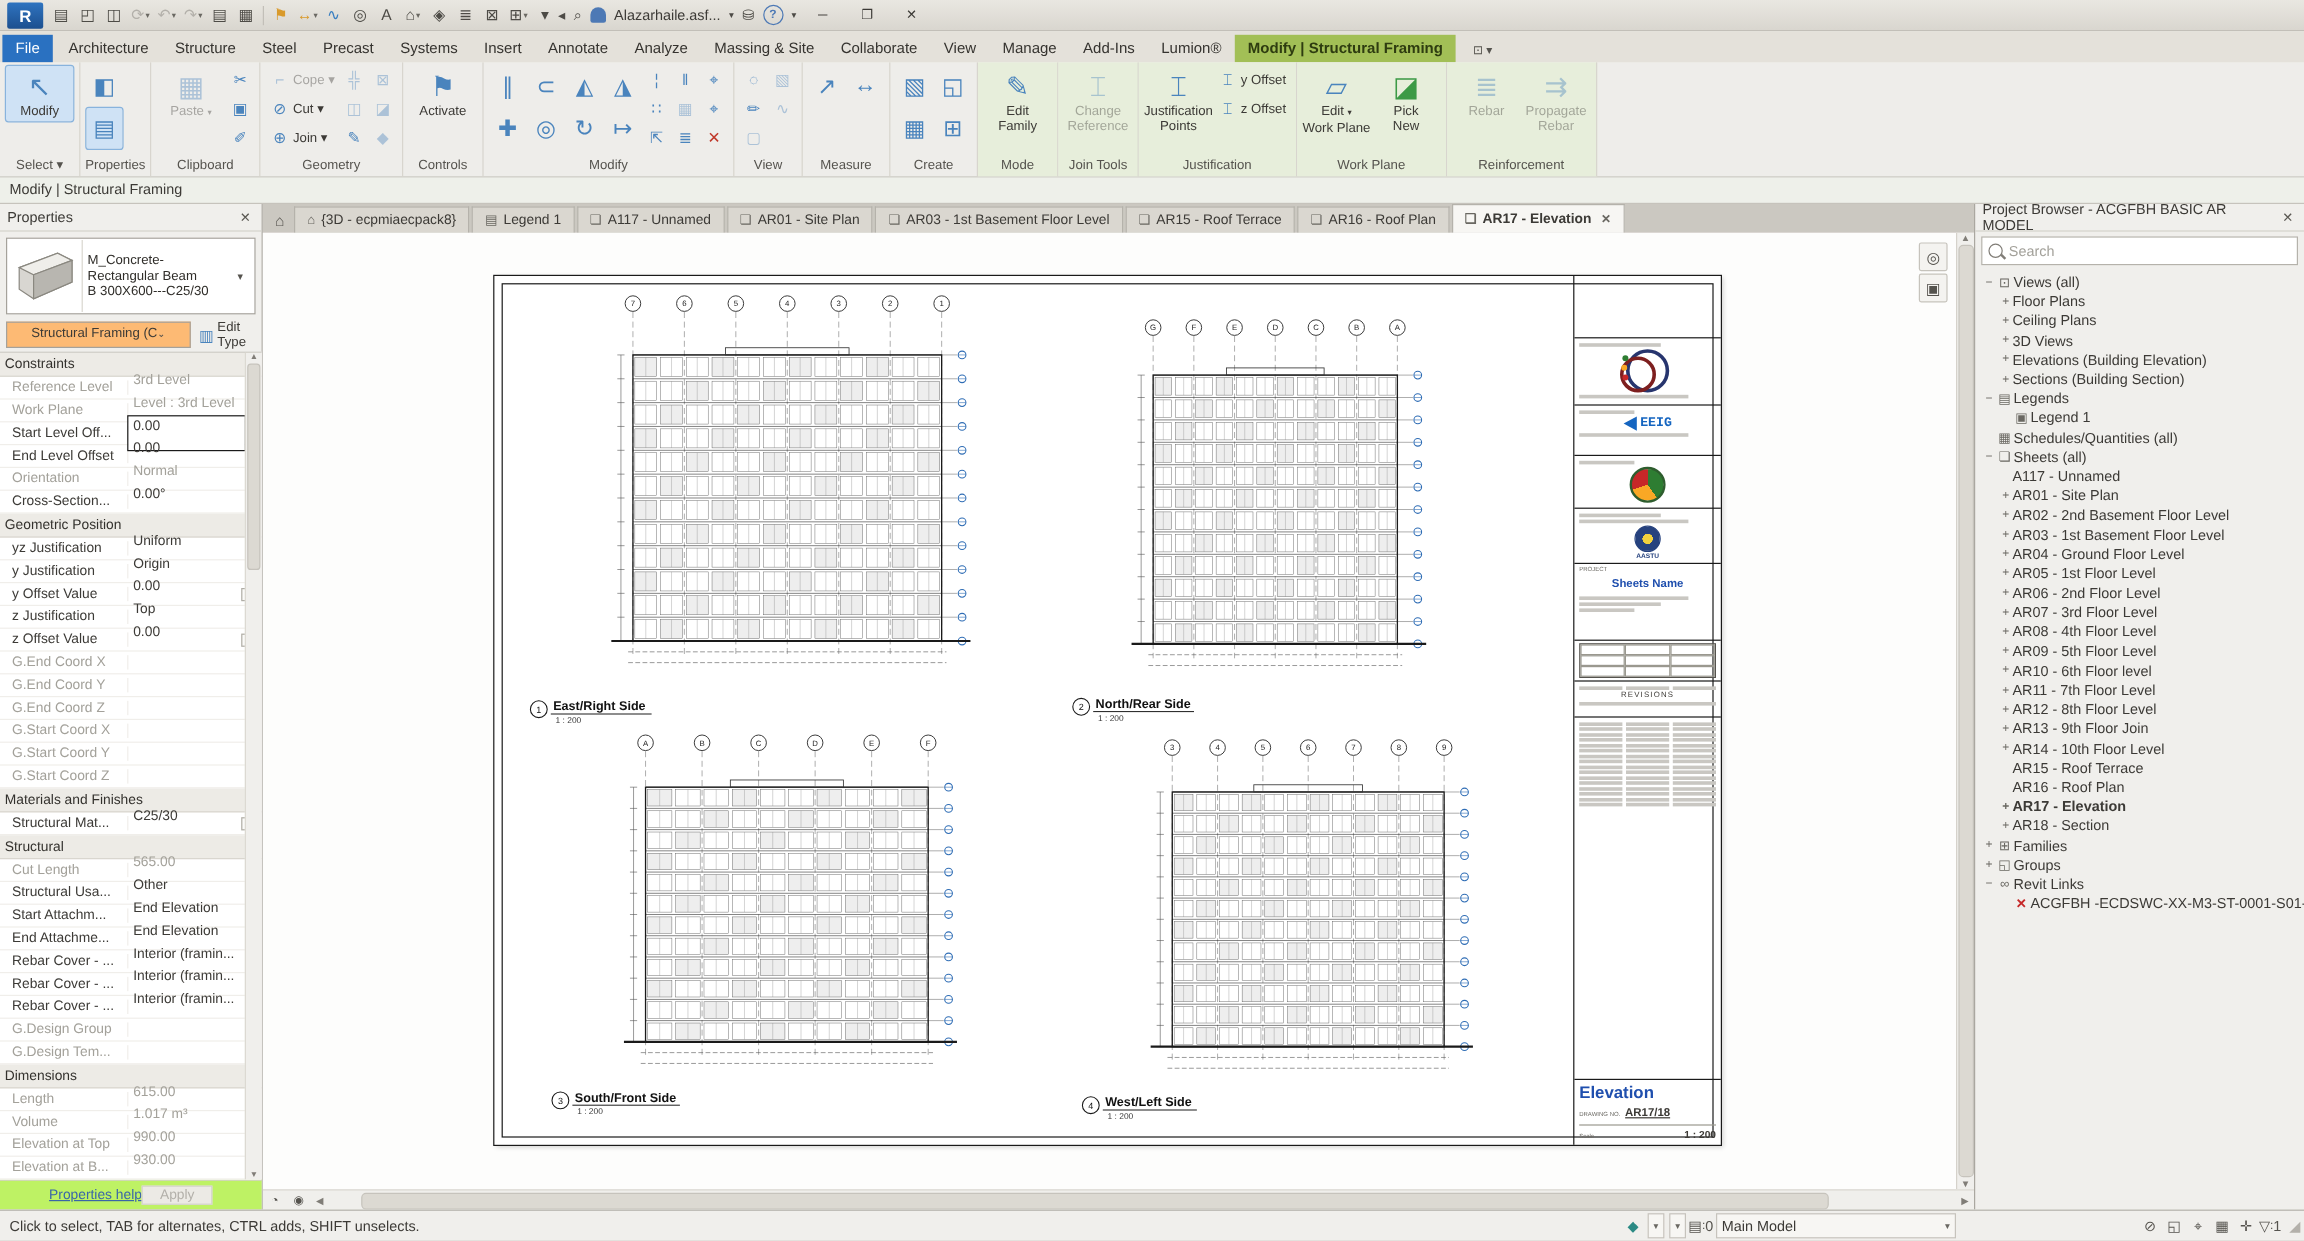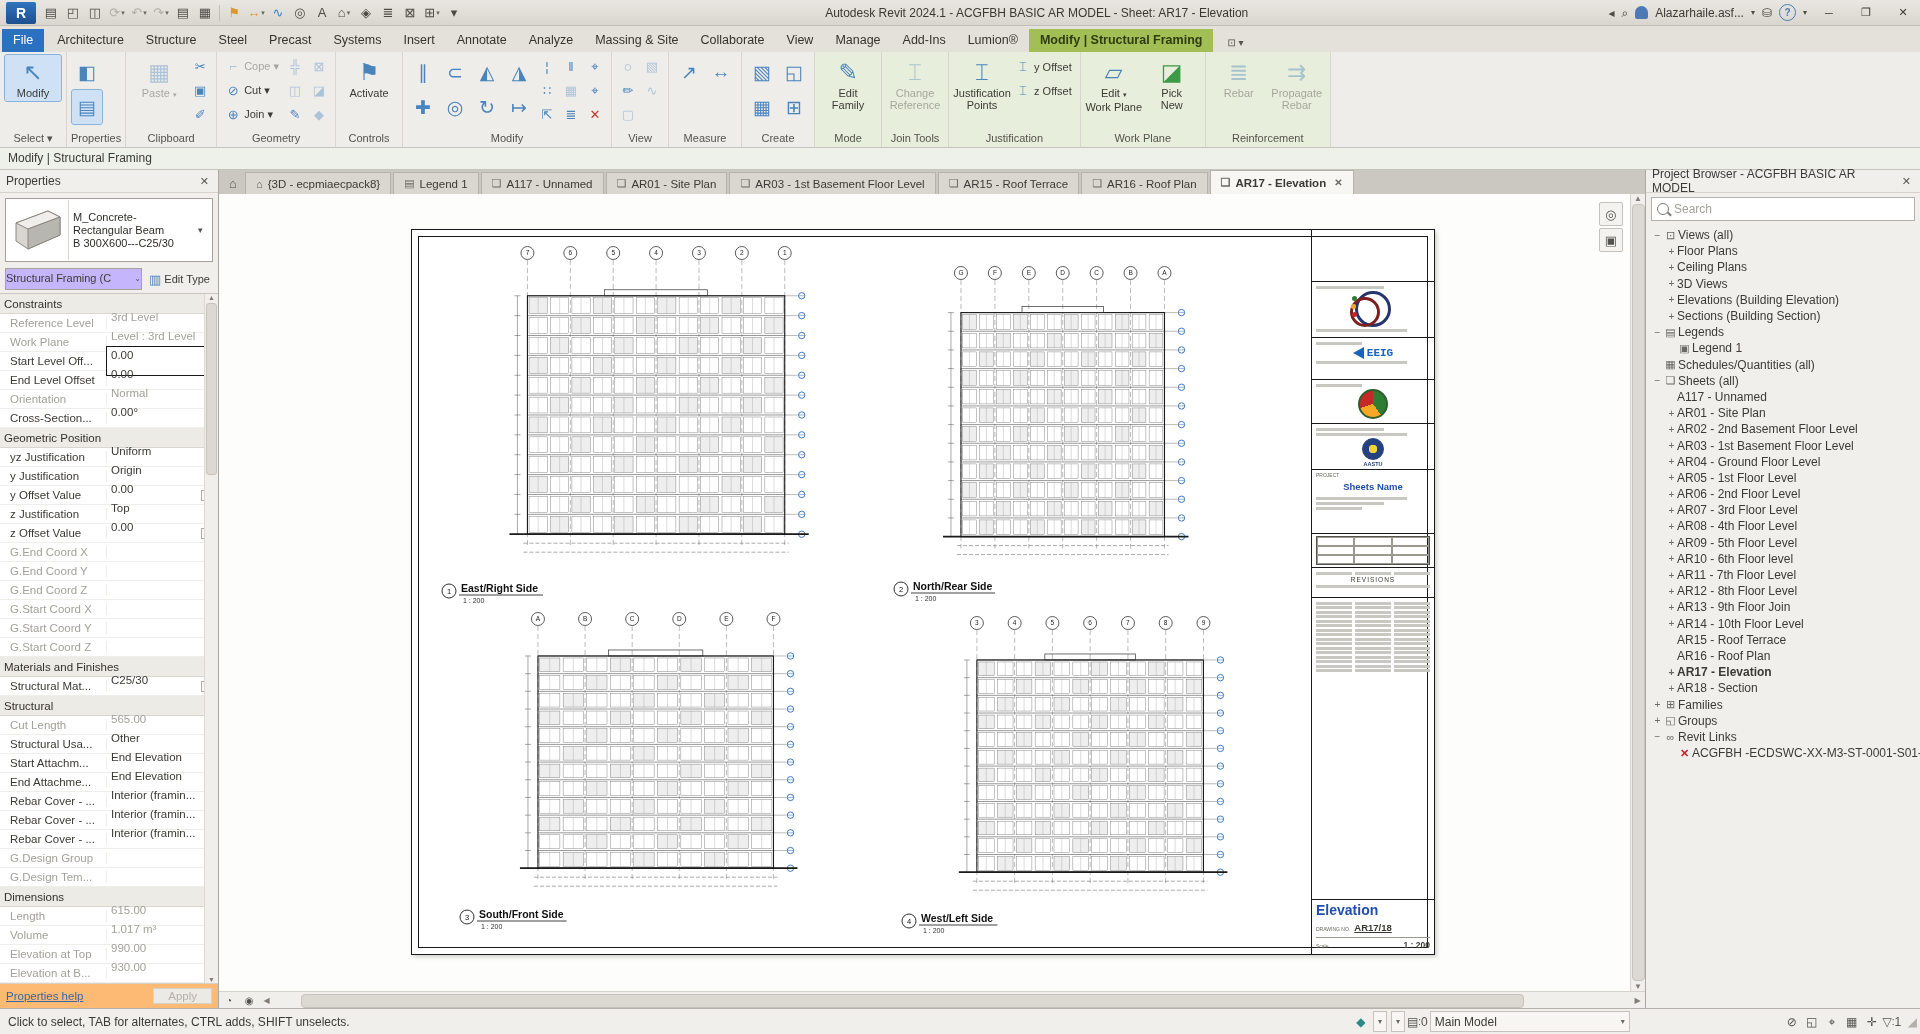--- a/index.html
+++ b/index.html
@@ -50,37 +50,37 @@
   
   #props{width:219px;background:#f0efec;border-right:1px solid #aaa7a0;display:flex;flex-direction:column;box-sizing:border-box;}
   .phead{height:22px;display:flex;align-items:center;padding:0 6px;border-bottom:1px solid #d5d2cb;font-size:12px;}
   .phead .t{flex:1;}
   .xbtn{font-size:11px;color:#5a5852;padding:0 3px;}
   .typesel{margin:5px 5px 3px 5px;border:1px solid #a5a29b;background:#fff;height:62px;display:flex;align-items:center;}
   .typesel .img{width:62px;height:60px;border-right:1px solid #d9d6cf;display:flex;align-items:center;justify-content:center;}
   .typesel .nm{flex:1;font-size:11px;line-height:13px;padding:2px 4px;color:#2f2d29;}
   .typesel .dd{width:14px;font-size:9px;color:#55534e;}
   .catrow{display:flex;align-items:center;gap:4px;padding:2px 5px;height:24px;}
-  .catbox{flex:1;border:1px solid #a5a29b;background:#c4b5fd;height:20px;line-height:19px;font-size:11px;padding:0 0;display:flex;}
+  .catbox{flex:1;border:1px solid #a5a29b;background:#fdba74;height:20px;line-height:19px;font-size:11px;padding:0 20px;display:flex;}
   .catbox .t{flex:1;white-space:nowrap;overflow:hidden;}
   .etbtn{display:flex;align-items:center;gap:3px;font-size:11px;padding:1px 3px;}
   .etbtn .ic{color:#4a84bd;font-size:13px;}
   #grid{flex:1;background:#fff;border-top:1px solid #c9c6bf;overflow:hidden;position:relative;}
   .sechead{height:19px;background:#edebe6;border-bottom:1px solid #d9d6cf;display:flex;align-items:center;padding:0 6px 0 4px;font-size:11.5px;color:#33312d;}
   .sechead .t{flex:1;}
   .sechead .chev{font-size:9px;color:#55534e;}
   .prow{height:18px;display:flex;align-items:center;border-bottom:1px solid #f0eeea;font-size:11.5px;}
   .prow .lab{width:96px;padding-left:10px;white-space:nowrap;overflow:hidden;color:#3c3a36;border-right:1px solid #f0eeea;}
   .prow .val{flex:1;padding-left:4px;white-space:nowrap;overflow:hidden;position:relative;height:28px;line-height:16px;}
   .prow.dim .lab,.prow.dim .val{color:#a3a19a;}
   .prow .val.edit{outline:1.5px solid #1a1a1a;background:#fff;margin-right:14px;}
   .prow .chk{width:9px;height:9px;border:1px solid #b0ada6;background:#fbfaf8;margin-right:6px;}
   #gridsb{position:absolute;right:0;top:0;bottom:0;width:13px;background:#f0efec;border-left:1px solid #dcd9d2;display:flex;flex-direction:column;align-items:center;font-size:7px;color:#807d77;}
   #gridsb .thumb{width:9px;flex:0 0 170px;background:#dcd9d2;border:1px solid #c6c3bc;border-radius:3px;margin:2px 0;}
-  .pfoot{height:24px;display:flex;align-items:center;justify-content:space-between;padding:0 6px;background:#fdba74;border-top:1px solid #d5d2cb;}
+  .pfoot{height:24px;display:flex;align-items:center;justify-content:center;padding:0 6px;background:#bef264;border-top:1px solid #d5d2cb;}
   .plink{color:#3a66a8;text-decoration:underline;font-size:11.5px;}
   .applyb{color:#b3b0aa;border:1px solid #d5d2cb;background:#eceae5;padding:1px 14px;font-size:11.5px;}
   
   #canvascol{flex:1;display:flex;flex-direction:column;min-width:0;}
   #doctabs{height:24px;background:#cbc8c1;display:flex;align-items:flex-end;padding-left:2px;box-sizing:border-box;}
   .homebtn{width:24px;height:21px;display:flex;align-items:center;justify-content:center;font-size:13px;color:#55534e;}
   .dtab{height:21px;display:flex;align-items:center;gap:5px;padding:0 10px;background:#dad7d0;border:1px solid #b5b2ab;border-bottom:none;margin-right:2px;font-size:11.5px;color:#3c3a36;white-space:nowrap;}
   .dtab .tic{font-size:11px;color:#6a6862;}
   .dtab.active{background:#f7f6f3;font-weight:bold;height:23px;}
   .dtab .x{font-size:10px;color:#6a6862;margin-left:3px;}
@@ -204,21 +204,20 @@
           <span>⊠</span>
         </span>
         <span class="qicon">
           <span>⊞</span>
           <span class="arr">▾</span>
         </span>
         <span class="qicon">
           <span>▾</span>
         </span>
       </div>
-    <div class="apptitle">Autodesk Revit 2024.1 - ACGFBH BASIC AR MODEL - Sheet: AR17 - Elevation</div>
     <div class="tbright">
       <span class="sm">◂</span>
       <span class="sm">⌕</span>
       <span class="useric"></span>
       <span>Alazarhaile.asf...</span>
       <span class="sm" style="font-size:8px;">▾</span>
       <span class="sm">⛁</span>
       <span class="helpc">?</span>
       <span class="sm" style="font-size:8px;">▾</span>
       <span class="wbtn">─</span>

